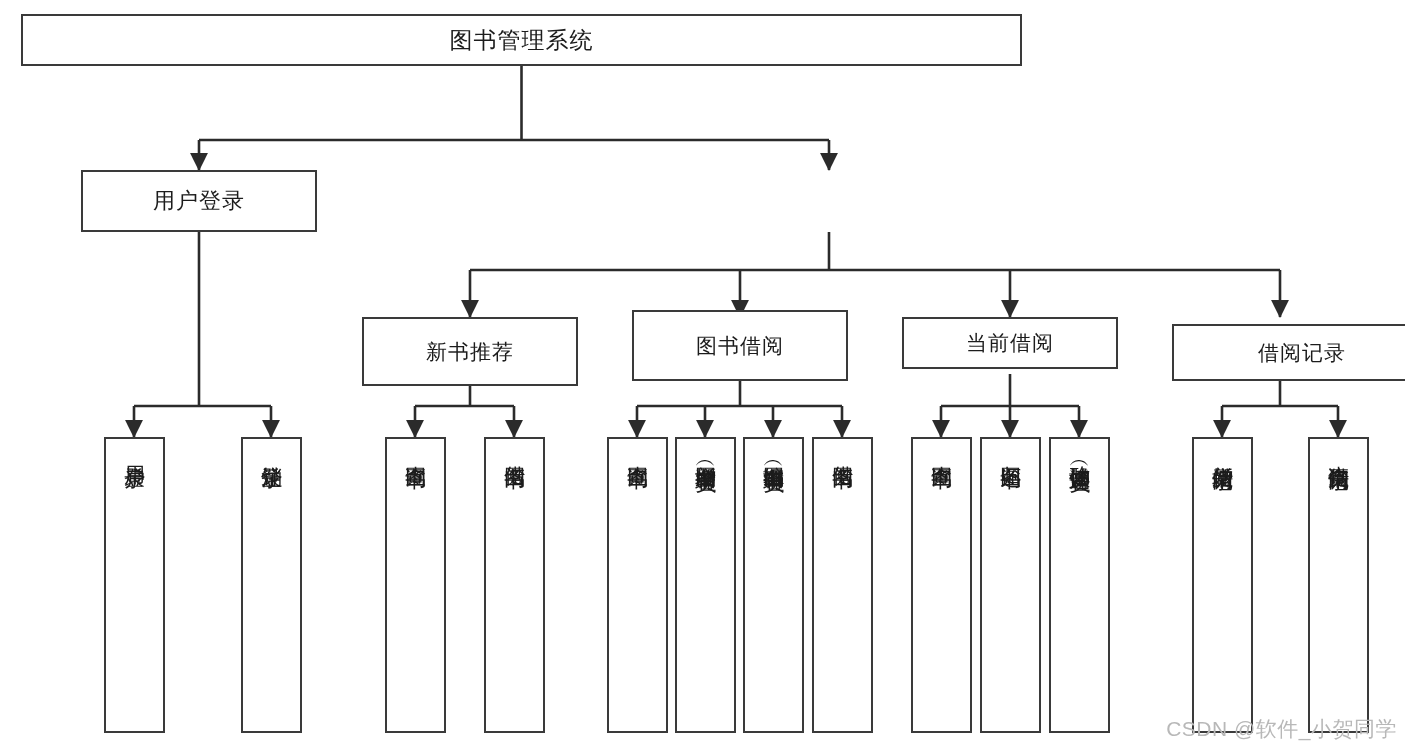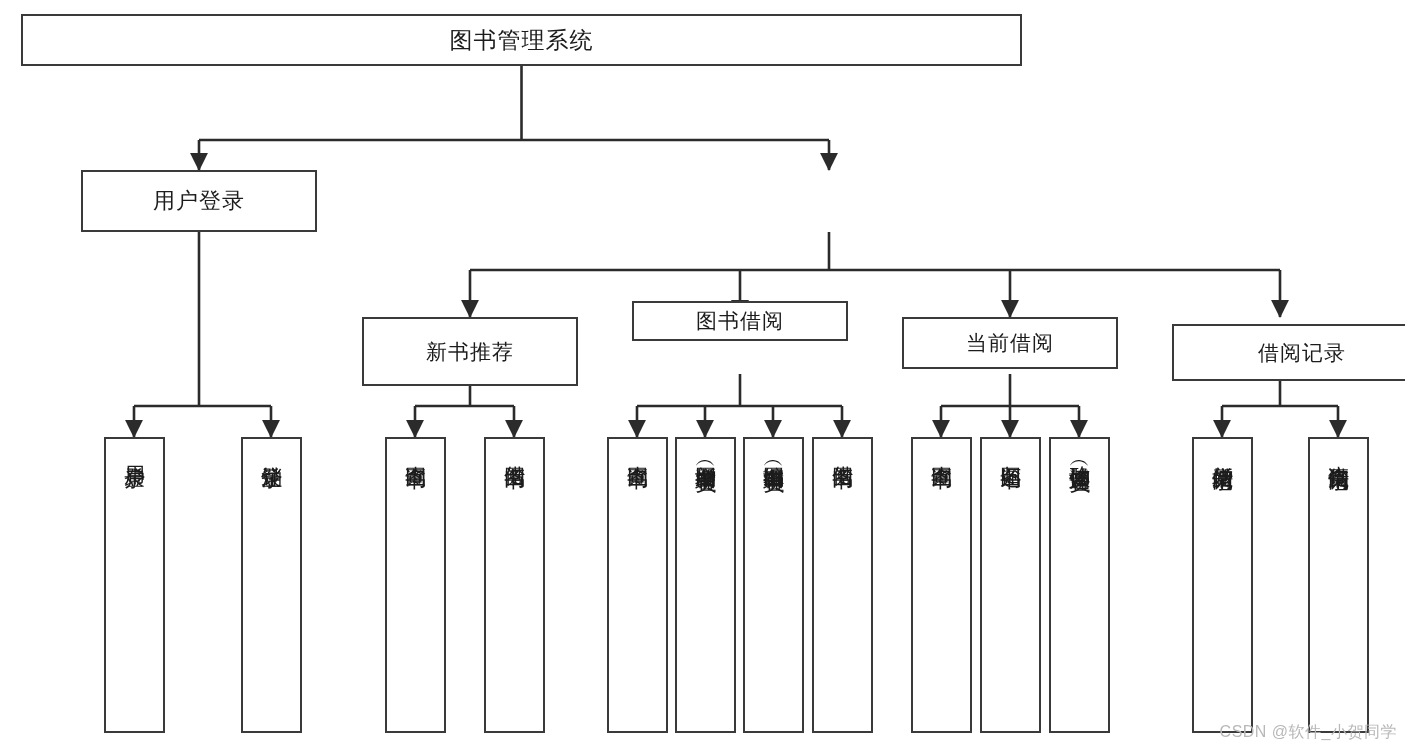--- a/index.html
+++ b/index.html
@@ -62,21 +62,21 @@
     text-align: left;
   }
   .htext {
     white-space: nowrap;
     letter-spacing: 1px;
   }
   #watermark {
     position: absolute;
     right: 8px;
     bottom: 4px;
-    font-size: 16px;
+    font-size: 21px;
     color: #b8b8b8;
     letter-spacing: 0.5px;
     white-space: nowrap;
     z-index: 5;
   }
 </style>
 </head>
 <body>
 
 <div id="canvas">
@@ -137,21 +137,21 @@
     <span class="htext">图书管理系统</span>
   </div>
 
   <div class="node lvl2" style="left:81px; top:170px; width:236px; height:62px;">
     <span class="htext">用户登录</span>
   </div>
 
   <div class="node lvl3" style="left:362px; top:317px; width:216px; height:69px;">
     <span class="htext">新书推荐</span>
   </div>
-  <div class="node lvl3" style="left:632px; top:301px; width:216px; height:40px;">
+  <div class="node lvl3" style="left:632px; top:310px; width:216px; height:71px;">
     <span class="htext">图书借阅</span>
   </div>
   <div class="node lvl3" style="left:902px; top:317px; width:216px; height:52px;">
     <span class="htext">当前借阅</span>
   </div>
   <div class="node lvl3" style="left:1172px; top:317px; width:260px; height:57px;margin-top:7px;">
     <span class="htext">借阅记录</span>
   </div>
 
   <div class="node leaf" style="left:104px; top:437px; width:61px; height:296px;">

